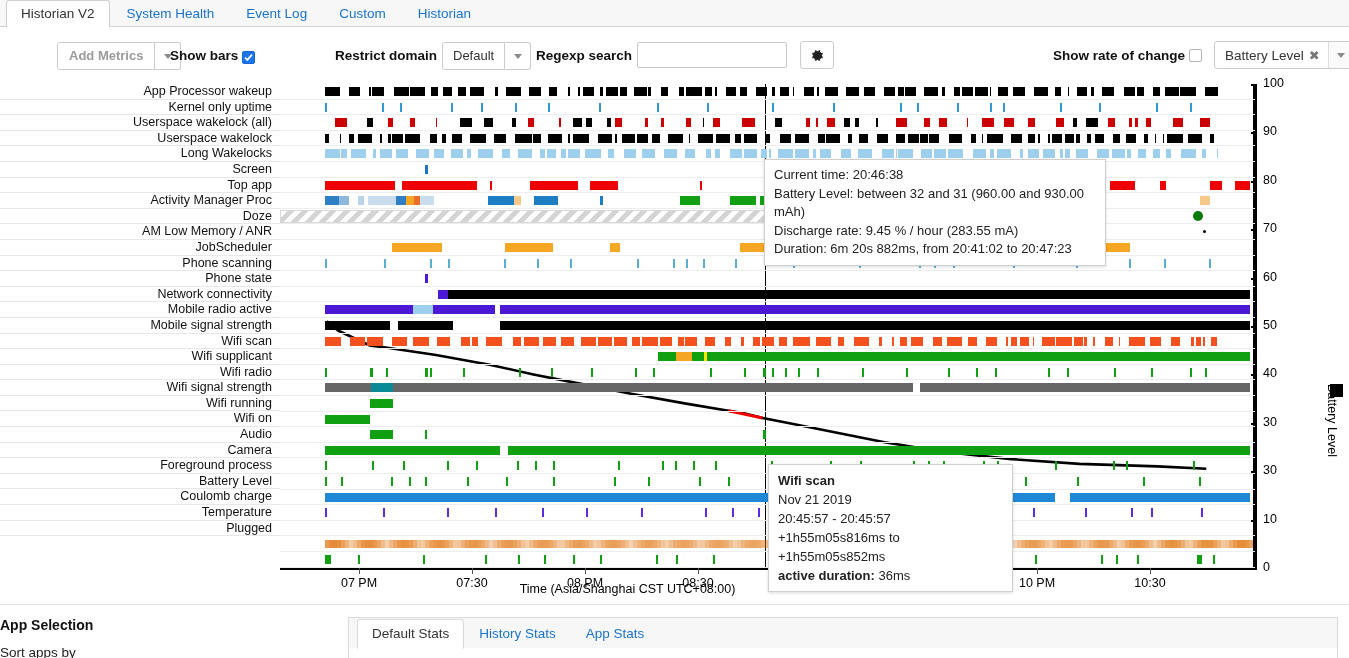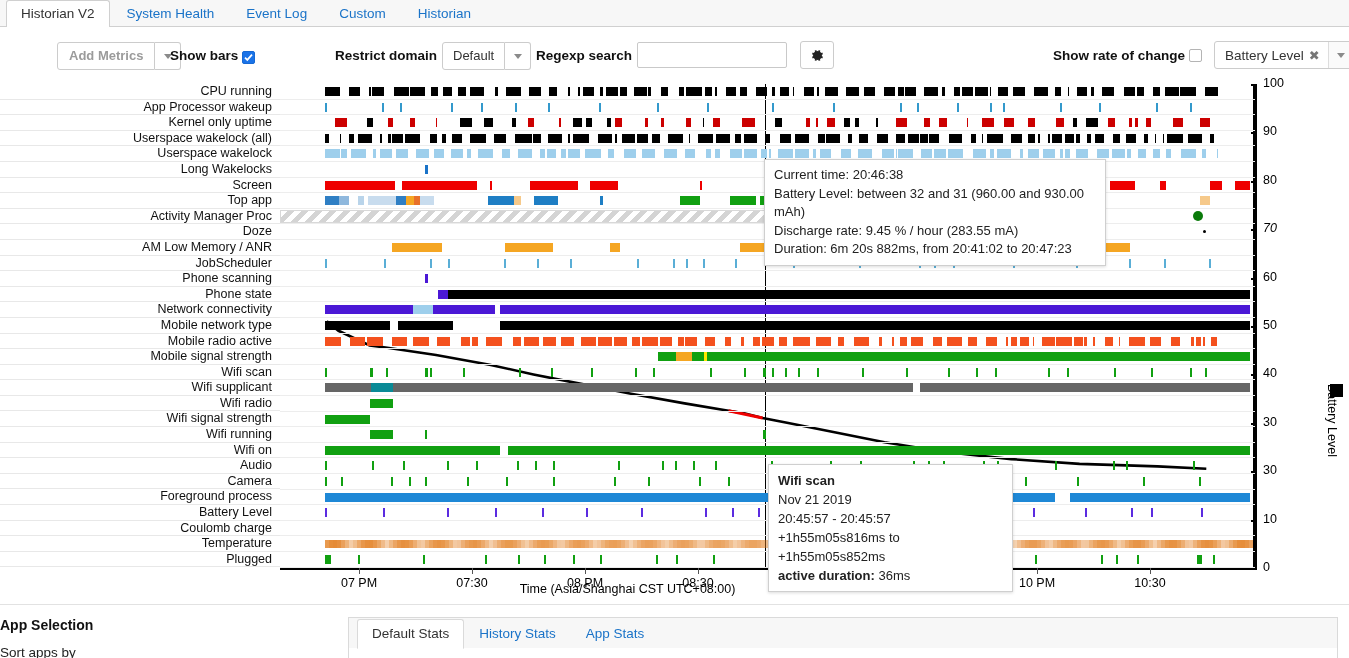--- a/index.html
+++ b/index.html
@@ -257,36 +257,34 @@
       </div>
       <div class="car">
         <span class="caret-dn"></span>
       </div>
     </div>
   </div>
 
   <div class="chartzone">
 
     <div class="rowlabels" id="rowlabels">
-        <div class="rowlabel">CPU running</div>
         <div class="rowlabel">App Processor wakeup</div>
         <div class="rowlabel">Kernel only uptime</div>
         <div class="rowlabel">Userspace wakelock (all)</div>
         <div class="rowlabel">Userspace wakelock</div>
         <div class="rowlabel">Long Wakelocks</div>
         <div class="rowlabel">Screen</div>
         <div class="rowlabel">Top app</div>
         <div class="rowlabel">Activity Manager Proc</div>
         <div class="rowlabel">Doze</div>
         <div class="rowlabel">AM Low Memory / ANR</div>
         <div class="rowlabel">JobScheduler</div>
         <div class="rowlabel">Phone scanning</div>
         <div class="rowlabel">Phone state</div>
         <div class="rowlabel">Network connectivity</div>
-        <div class="rowlabel">Mobile network type</div>
         <div class="rowlabel">Mobile radio active</div>
         <div class="rowlabel">Mobile signal strength</div>
         <div class="rowlabel">Wifi scan</div>
         <div class="rowlabel">Wifi supplicant</div>
         <div class="rowlabel">Wifi radio</div>
         <div class="rowlabel">Wifi signal strength</div>
         <div class="rowlabel">Wifi running</div>
         <div class="rowlabel">Wifi on</div>
         <div class="rowlabel">Audio</div>
         <div class="rowlabel">Camera</div>
@@ -1150,21 +1148,21 @@
         <div class="ylab" style="top: 387.2px;">30</div>
         <div class="ytick" style="top: 338.8px;"></div>
         <div class="ylab" style="top: 338.8px;">30</div>
         <div class="ytick" style="top: 290.4px;"></div>
         <div class="ylab" style="top: 290.4px;">40</div>
         <div class="ytick" style="top: 242px;"></div>
         <div class="ylab" style="top: 242px;">50</div>
         <div class="ytick" style="top: 193.6px;"></div>
         <div class="ylab" style="top: 193.6px;">60</div>
         <div class="ytick" style="top: 145.2px;"></div>
-        <div class="ylab" style="top: 145.2px; font-style: italic;">70</div>
+        <div class="ylab" style="top: 145.2px;">70</div>
         <div class="ytick" style="top: 96.8px;"></div>
         <div class="ylab" style="top: 96.8px;">80</div>
         <div class="ytick" style="top: 48.4px;"></div>
         <div class="ylab" style="top: 48.4px;">90</div>
         <div class="ytick" style="top: 0px;"></div>
         <div class="ylab" style="top: 0px;">100</div>
       </div>
     <div class="legend-swatch"></div>
 
     <div class="xaxis" id="xaxis">

